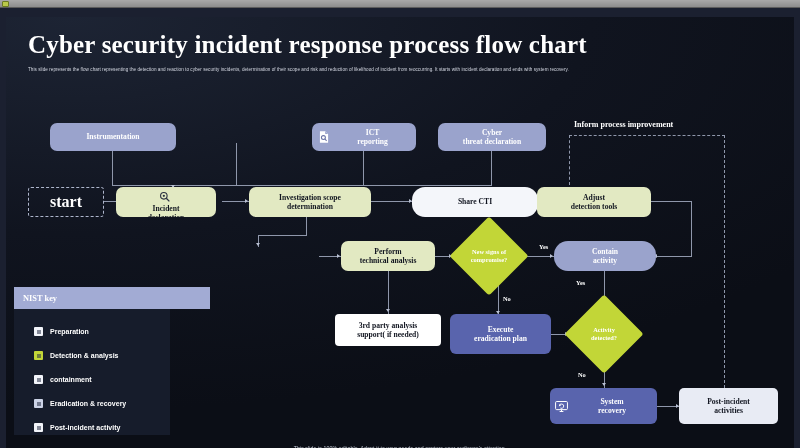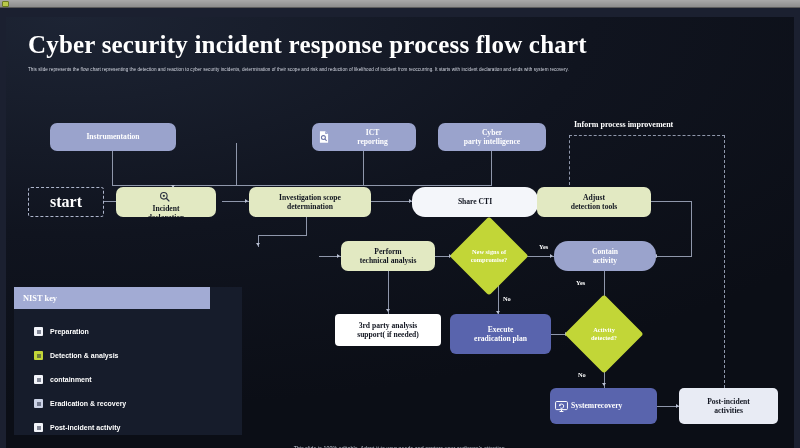--- a/index.html
+++ b/index.html
@@ -129,21 +129,21 @@
     font-size: 6.4px; color: #ffffff;
   }
   #inform-label {
     position: absolute; z-index: 4;
     font-family: "Liberation Serif", serif; font-weight: bold;
     font-size: 8px; color: #ffffff;
   }
 
   
   #legend {
-    position: absolute; left: 8px; top: 270px; width: 228px; height: 148px;
+    position: absolute; left: 8px; top: 270px; width: 156px; height: 148px;
     background: #161c2b; z-index: 5;
   }
   #legend-header {
     position: absolute; left: 0; top: 0; width: 196px; height: 22px;
     background: #a2abd4;
     display: flex; align-items: center; padding-left: 9px;
     font-family: "Liberation Serif", serif; font-weight: bold;
     font-size: 8.4px; color: #ffffff;
   }
   .legend-row {
@@ -256,21 +256,21 @@
         </svg>
       </span>
       <span class="label" style="display:flex;flex-direction:column;">
         <span>ICT</span>
         <span>reporting</span>
       </span>
     </div>
 
     <div class="node periwinkle" style="left:432px; top:106px; width:108px; height:28px; flex-direction:column;">
       <span class="label">Cyber</span>
-      <span class="label">party intelligence</span>
+      <span class="label">threat declaration</span>
     </div>
 
     <div id="start-node" style="left:22px; top:170px; width:76px; height:30px; font-size:16px;">
       <span>start</span>
     </div>
 
     <div class="node olive has-icon" style="left:110px; top:170px; width:100px; height:30px;flex-direction:column;">
       <span class="icon-box">
         <svg width="14" height="14" viewBox="0 0 24 24">
           <circle cx="10" cy="10" r="5.6" fill="none" stroke="#2b3142" stroke-width="1.9"></circle>
@@ -340,21 +340,21 @@
     <div class="node indigo has-icon" style="left:544px; top:371px; width:107px; height:36px; border-radius:6px;">
       <span class="icon-box">
         <svg width="15" height="15" viewBox="0 0 24 24">
           <rect x="2.5" y="4" width="19" height="13" rx="1.8" fill="none" stroke="#ffffff" stroke-width="1.6"></rect>
           <path d="M8.5 11.5a3.5 3.5 0 1 1 1.6 2.9" fill="none" stroke="#ffffff" stroke-width="1.5"></path>
           <path d="M8.3 8.2l.3 3.1 3-.5z" fill="#ffffff"></path>
           <line x1="9" y1="20" x2="15" y2="20" stroke="#ffffff" stroke-width="1.6"></line>
           <line x1="12" y1="17" x2="12" y2="20" stroke="#ffffff" stroke-width="1.6"></line>
         </svg>
       </span>
-      <span class="label" style="display:flex;flex-direction:row;">
+      <span class="label" style="display:flex;flex-direction:column;">
         <span>System</span>
         <span>recovery</span>
       </span>
     </div>
 
     <div class="node icy" style="left:673px; top:371px; width:99px; height:36px; flex-direction:column; border-radius:5px;">
       <span class="label">Post-incident</span>
       <span class="label">activities</span>
     </div>
 

